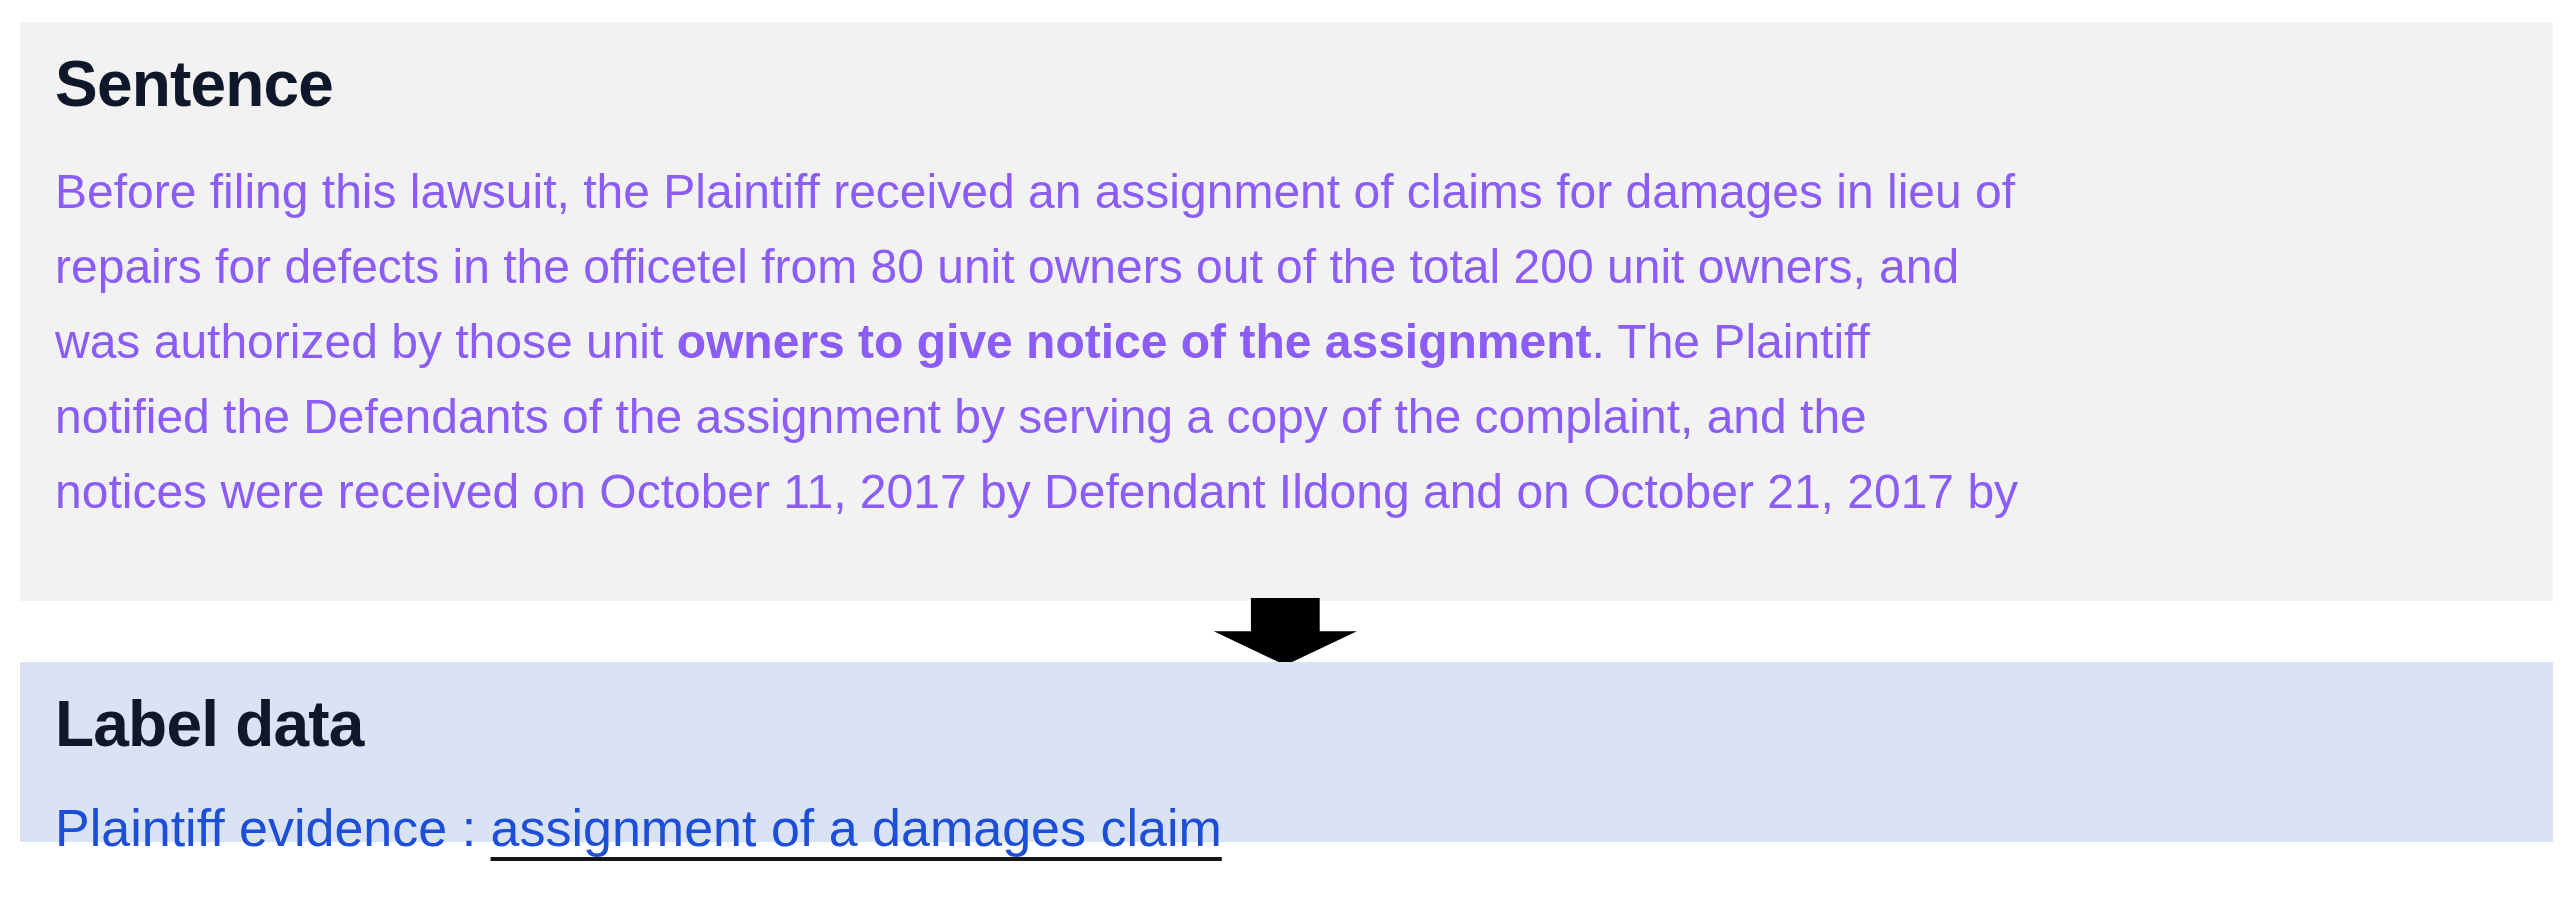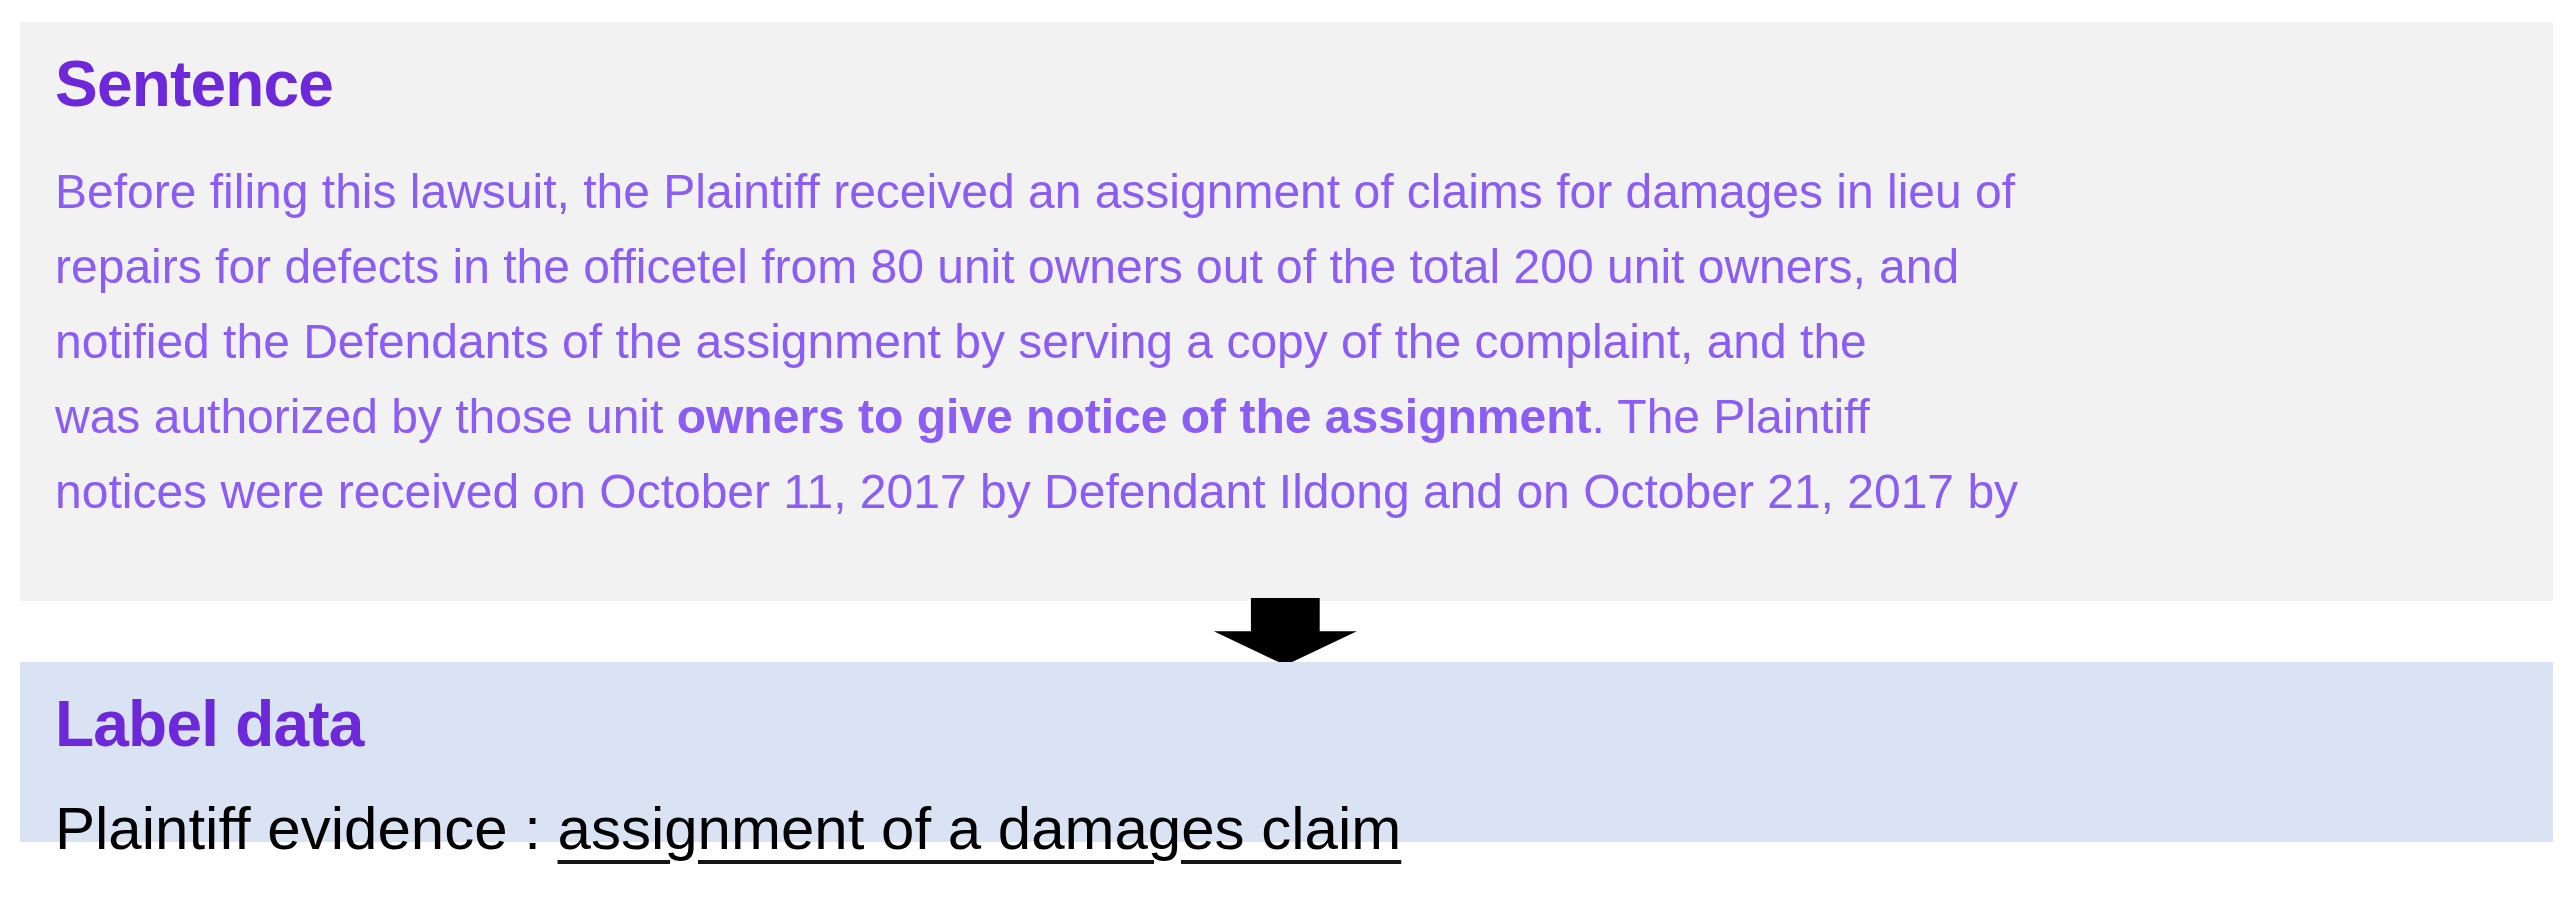--- a/index.html
+++ b/index.html
@@ -33,39 +33,39 @@
   .box-label {
     top: 662px;
     height: 180px;
     background: #dae3f3;
   }
   .box-title {
     font-size: 64px;
     line-height: 76px;
     font-weight: 700;
     letter-spacing: -0.8px;
-    color: #6d28d9;
+    color: #0f172a;
   }
   .paragraph {
     margin-top: 32px;
     font-size: 48px;
     line-height: 75px;
     color: #8b5cf6;
   }
   .paragraph .line {
     white-space: nowrap;
   }
   .paragraph .bold {
     font-weight: 700;
   }
   .label-line {
     margin-top: 29px;
-    font-size: 60px;
+    font-size: 52px;
     line-height: 75px;
-    color: #000000;
+    color: #1d4ed8;
     white-space: nowrap;
   }
   .underlined {
     text-decoration: underline;
     text-decoration-thickness: 4px;
     text-underline-offset: 11px;
     text-decoration-color: #161616;
   }
   .arrow-wrap {
     position: absolute;
@@ -83,22 +83,22 @@
 </head>
 <body>
 
 <div class="page">
 
   <div class="box box-sentence" style="background: rgb(242, 242, 242);">
     <div class="box-title">Sentence</div>
     <div class="paragraph">
         <div class="line"><span>Before filing this lawsuit, the Plaintiff received an assignment of claims for damages in lieu of</span></div>
         <div class="line"><span>repairs for defects in the officetel from 80 unit owners out of the total 200 unit owners, and</span></div>
+        <div class="line"><span>was authorized by those unit </span><span class="bold">owners to give notice of the assignment</span><span>. The Plaintiff</span></div>
         <div class="line"><span>notified the Defendants of the assignment by serving a copy of the complaint, and the</span></div>
-        <div class="line"><span>was authorized by those unit </span><span class="bold">owners to give notice of the assignment</span><span>. The Plaintiff</span></div>
         <div class="line"><span>notices were received on October 11, 2017 by Defendant Ildong and on October 21, 2017 by</span></div>
       </div>
   </div>
 
   <div class="arrow-wrap">
     <svg viewBox="0 0 190 86" xmlns="http://www.w3.org/2000/svg" aria-hidden="true">
       <polygon points="50,0 137,0 137,42 184,42 93.5,85 3,42 50,42" fill="#000000"></polygon>
     </svg>
   </div>
 

